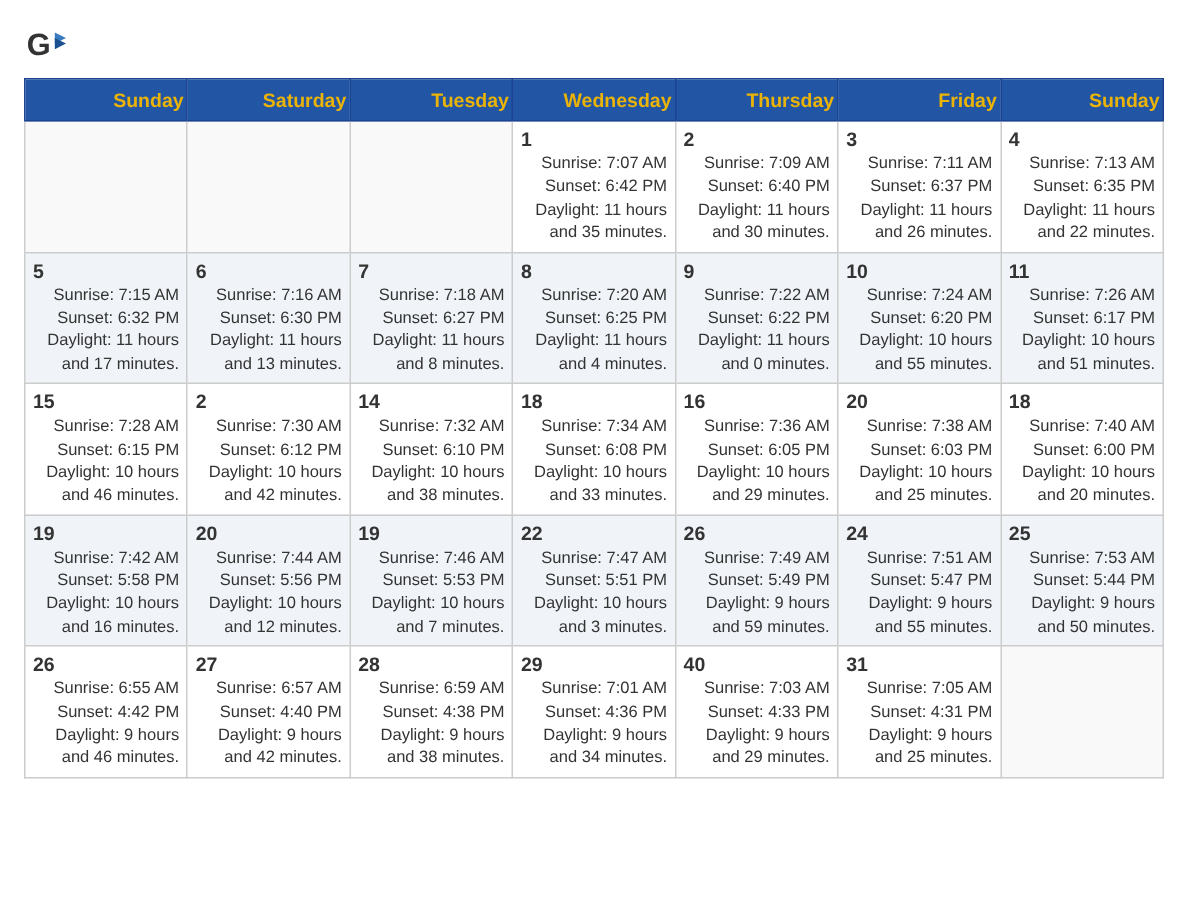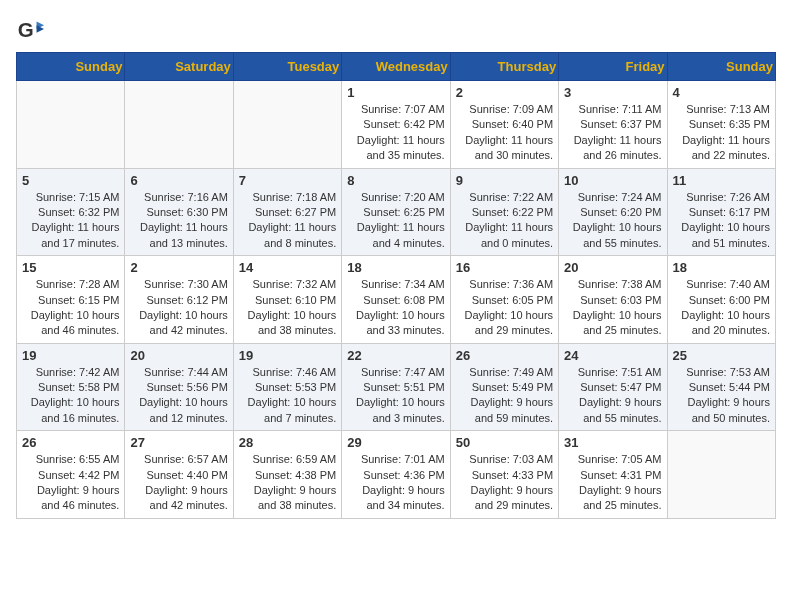--- a/index.html
+++ b/index.html
@@ -250,21 +250,21 @@
         </td>
         <td>
           <span class="day-number">28</span>
           <div class="day-info">Sunrise: 6:59 AM<br>Sunset: 4:38 PM<br>Daylight: 9 hours<br>and 38 minutes.</div>
         </td>
         <td>
           <span class="day-number">29</span>
           <div class="day-info">Sunrise: 7:01 AM<br>Sunset: 4:36 PM<br>Daylight: 9 hours<br>and 34 minutes.</div>
         </td>
         <td>
-          <span class="day-number">50</span>
+          <span class="day-number">40</span>
           <div class="day-info">Sunrise: 7:03 AM<br>Sunset: 4:33 PM<br>Daylight: 9 hours<br>and 29 minutes.</div>
         </td>
         <td>
           <span class="day-number">31</span>
           <div class="day-info">Sunrise: 7:05 AM<br>Sunset: 4:31 PM<br>Daylight: 9 hours<br>and 25 minutes.</div>
         </td>
         <td class="empty"></td>
       </tr>
     </tbody>
 </table>

